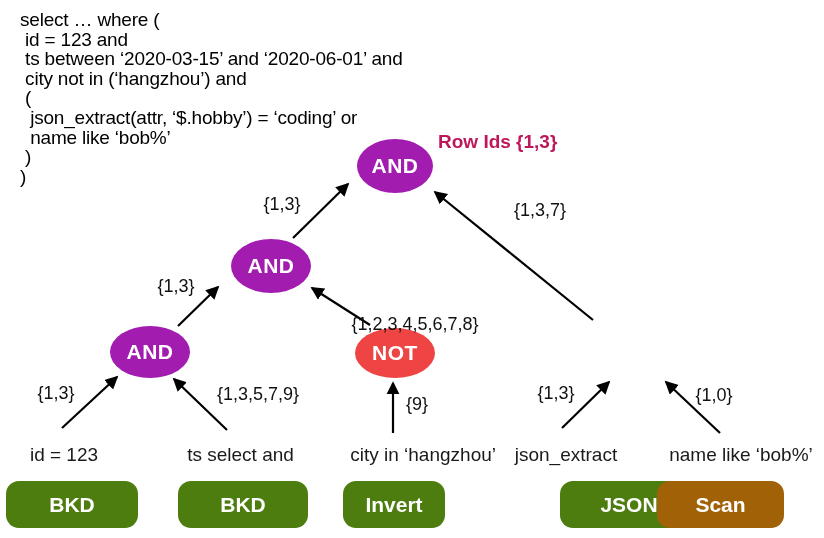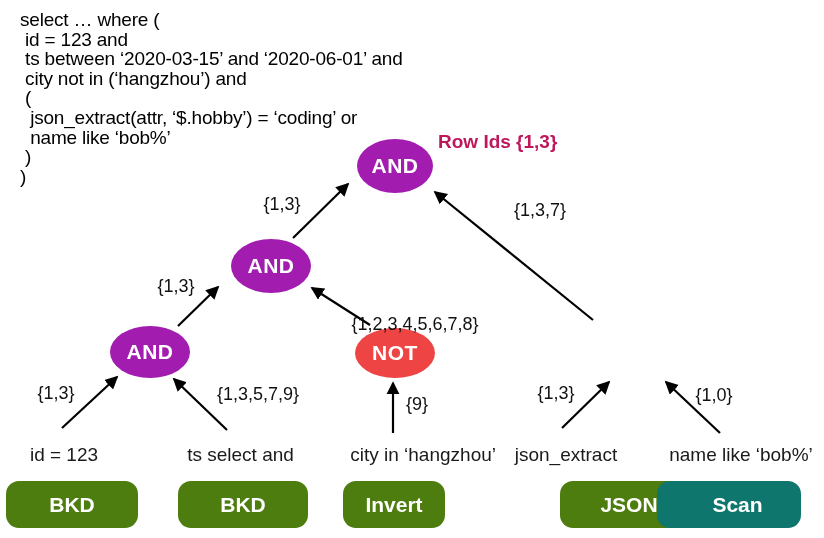--- a/index.html
+++ b/index.html
@@ -110,21 +110,21 @@
     height: 47px;
     border-radius: 13px;
     background: #4d7c0f;
     color: #ffffff;
     font-weight: bold;
     font-size: 21px;
     display: flex;
     align-items: center;
     justify-content: center;
   }
-  .exec.gray { background: #0f766e; padding-left: 17px; }
+  .exec.gray { background: #a16207; }
   .e-0 { left: 6px;   width: 132px; }
   .e-1 { left: 178px; width: 130px; }
   .e-2 { left: 343px; width: 102px; }
   .e-3 { left: 520px; width: 138px; margin-left: 40px; }
   .e-4 { left: 657px; width: 127px; }
 </style>
 </head>
 <body>
 
 <div class="canvas">

